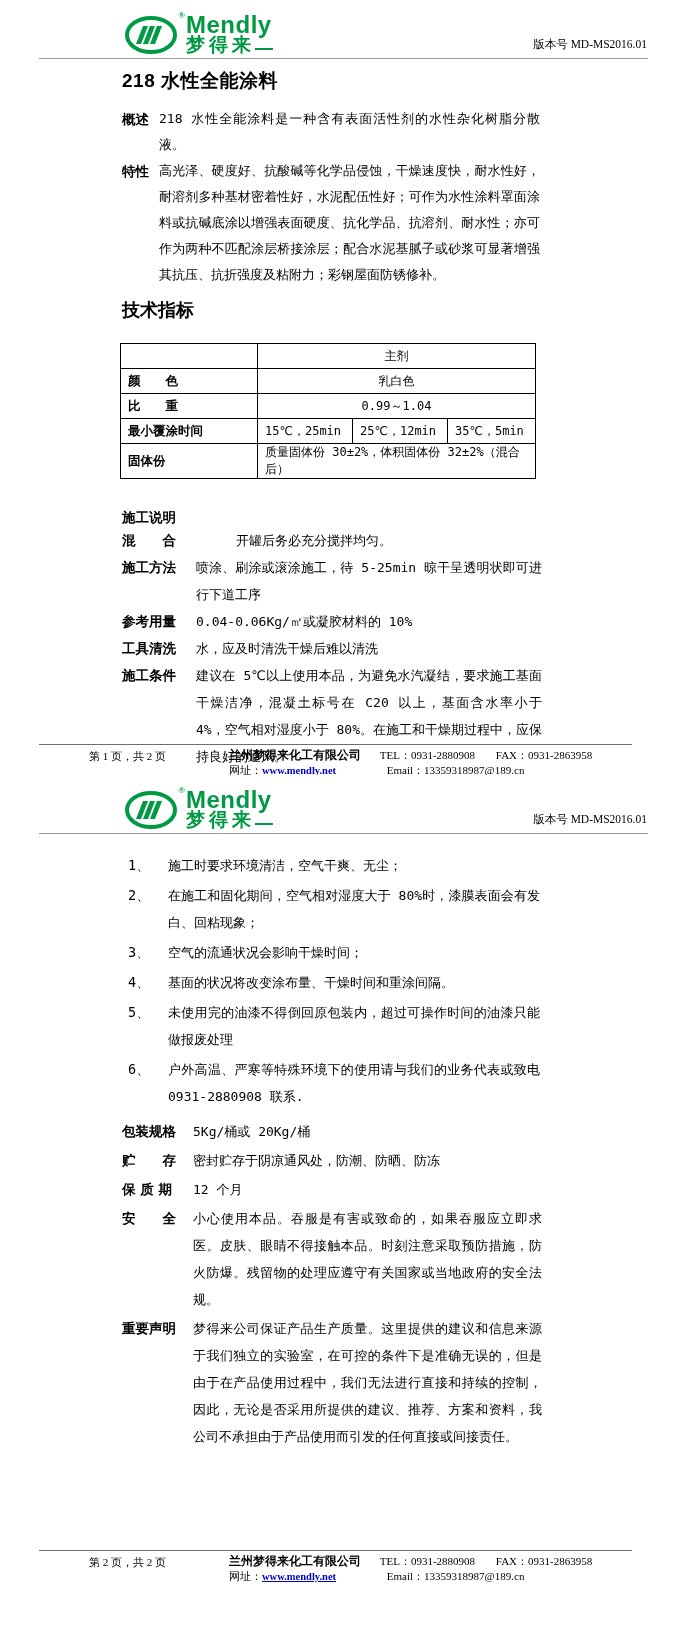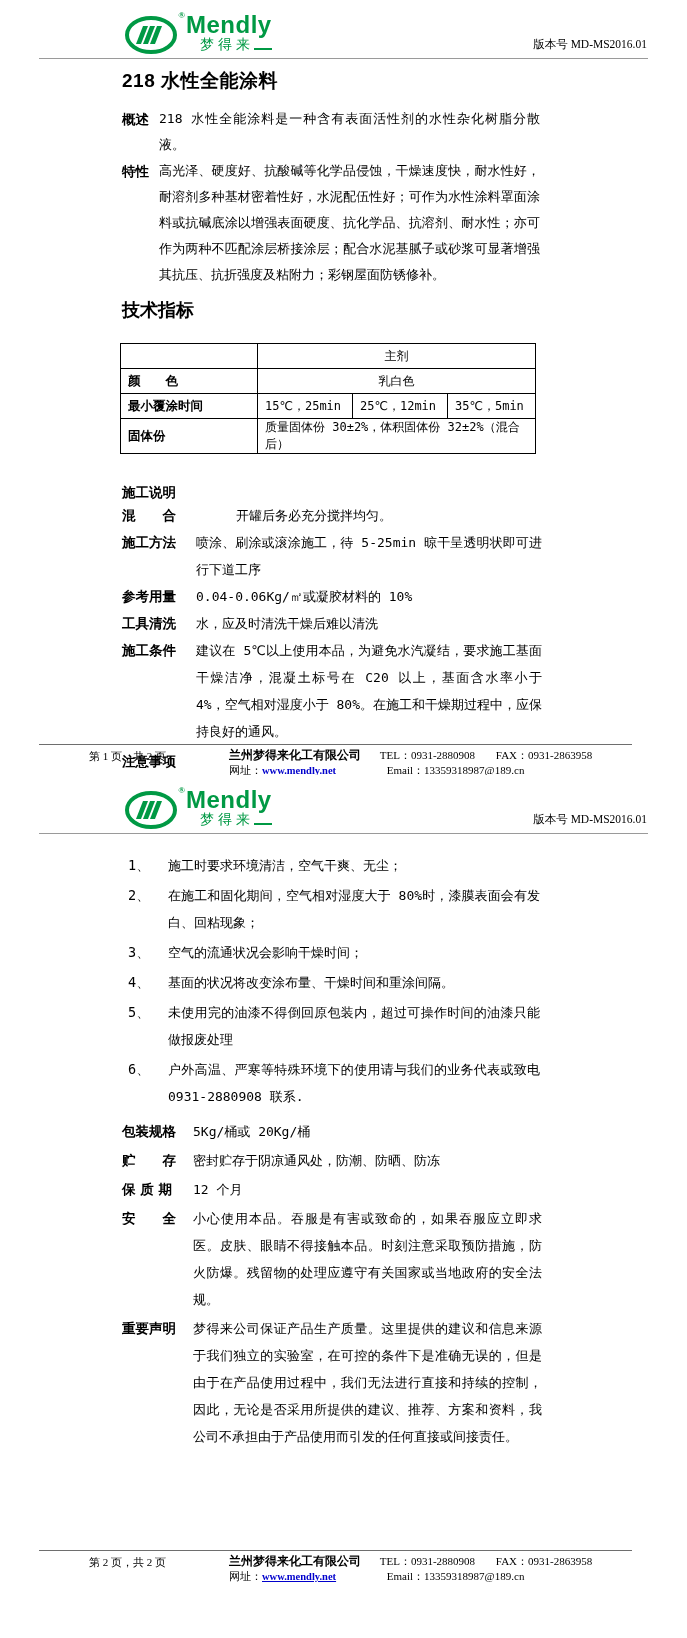--- a/index.html
+++ b/index.html
@@ -9,21 +9,21 @@
   .page-2{height:863px;}
 
   
   .header{display:flex;justify-content:space-between;align-items:flex-end;padding:13px 73px 0 125px;}
   .logo{display:flex;align-items:flex-start;}
   .logo-mark{position:relative;width:56px;height:42px;}
   .logo-reg{position:absolute;top:-3px;right:-4px;color:#009944;font-size:9px;font-weight:bold;font-family:"Liberation Serif",serif;}
   .logo-texts{margin-left:5px;margin-top:1px;}
   .logo-en{font-family:"Liberation Sans",sans-serif;font-weight:bold;font-size:24px;line-height:22px;color:#009944;letter-spacing:0.5px;}
   .logo-cn-row{display:flex;align-items:flex-end;}
-  .logo-cn{font-size:14px;font-weight:normal;color:#009944;letter-spacing:4px;line-height:17px;margin-left:14px;white-space:nowrap;}
+  .logo-cn{font-size:19px;font-weight:bold;color:#009944;letter-spacing:4px;line-height:17px;white-space:nowrap;}
   .logo-swash{flex:1;height:2px;background:#009944;margin-bottom:3px;min-width:18px;}
   .version{font-family:"Liberation Serif",serif;font-size:11.5px;padding-bottom:3px;margin-right:-33px;white-space:nowrap;}
   .header-rule{border-top:1.2px solid #9a9a9a;margin:3px 39px 0 39px;}
 
   
   .doc-title{margin:9px 0 0 122px;font-family:"Liberation Sans",sans-serif;font-weight:bold;font-size:19px;letter-spacing:0.5px;}
   .lead-row{display:flex;margin:12px 0 0 122px;width:418px;font-size:13.5px;line-height:26px;}
   .lead-label{width:37px;flex-shrink:0;font-weight:bold;}
   .lead-text{flex:1;text-align:justify;font-family:"DejaVu Sans Mono","DejaVu Sans",monospace;font-size:13px;}
   .h-bold{margin:10px 0 0 122px;font-size:18px;font-weight:bold;}
@@ -107,20 +107,24 @@
     <tbody>
         <tr>
       <td class="lbl"></td>
       <td class="ctr" colspan="3">主剂</td>
     </tr>
     <tr>
       <td class="lbl">颜　　色</td>
       <td class="ctr" colspan="3">乳白色</td>
     </tr>
     <tr>
+      <td class="lbl">比　　重</td>
+      <td class="ctr" colspan="3">0.99～1.04</td>
+    </tr>
+    <tr>
       <td class="lbl">最小覆涂时间</td>
       <td>15℃，25min</td>
       <td>25℃，12min</td>
       <td>35℃，5min</td>
     </tr>
     <tr>
       <td class="lbl">固体份</td>
       <td colspan="3">质量固体份 30±2%，体积固体份 32±2%（混合后）</td>
     </tr>
   </tbody>

